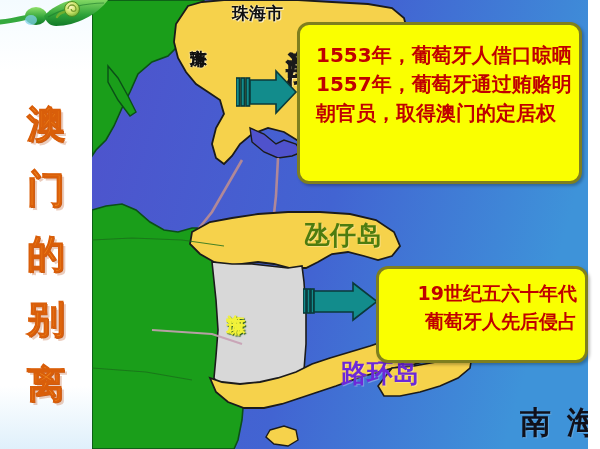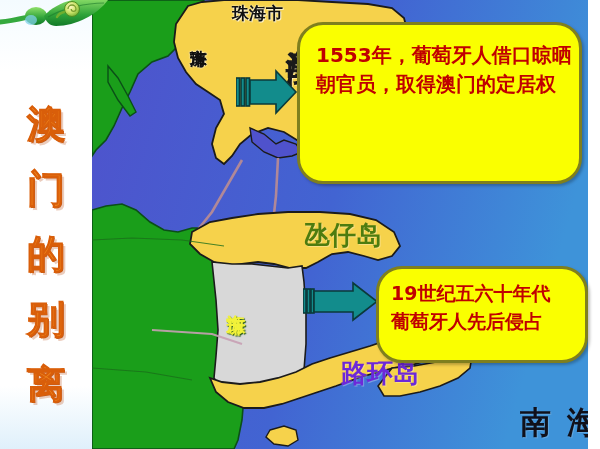--- a/index.html
+++ b/index.html
@@ -47,30 +47,30 @@
      text-shadow:1px 1px 0 rgba(255,255,255,.3);}
   .lbl-coloane{left:249px;top:356px;font-size:26px;color:#6d28d9;
      text-shadow:1px 1px 0 rgba(255,255,255,.3);}
   .lbl-pearl{left:538px;top:186px;font-size:33px;color:#13215E;
      text-shadow:1px 1px 0 rgba(255,255,255,.2);}
   .lbl-southsea{left:428px;top:402px;font-size:31px;color:#10101a;
      letter-spacing:16px;text-shadow:1px 1px 0 rgba(255,255,255,.18);}
 
   
   .callout{position:absolute;background:#FAFF00;border:3px solid #7F7F1E;
-     border-radius:26px;box-sizing:border-box;
+     border-radius:12px;box-sizing:border-box;
      box-shadow:2px 2px 3px rgba(0,0,0,.25);}
   .callout .line{color:#C00000;font-weight:bold;white-space:pre;}
 
   #callout-1{left:297px;top:22px;width:285px;height:162px;
      padding:16px 12px 0 16px;}
   #callout-1 .line{font-size:20px;line-height:29px;letter-spacing:0px;}
 
   #callout-2{left:376px;top:266px;width:212px;height:97px;
-     padding:10px 8px 0 12px;}
+     padding:10px 8px 0 12px;text-align:right;}
   #callout-2 .line{font-size:19px;line-height:28px;letter-spacing:0px;}
 
   
   .arrow-wrap{position:absolute;}
 </style>
 </head>
 <body>
 
 <div id="stage">
 
@@ -209,20 +209,21 @@
         <rect x="0" y="9" width="3" height="24" fill="#128C8C"></rect>
         <rect x="4" y="9" width="3" height="24" fill="#128C8C"></rect>
         <rect x="8" y="9" width="3" height="24" fill="#128C8C"></rect>
         <path d="M11,11 L50,11 L50,3 L74,21.5 L50,40 L50,32 L11,32 Z" fill="#128C8C"></path>
       </g>
     </svg>
   </div>
 
   <div class="callout" id="callout-1">
     <div class="line">1553年，葡萄牙人借口晾晒</div>
+    <div class="line">1557年，葡萄牙通过贿赂明</div>
     <div class="line">朝官员，取得澳门的定居权</div>
   </div>
 
   <div class="callout" id="callout-2">
     <div class="line">19世纪五六十年代</div>
     <div class="line">葡萄牙人先后侵占</div>
   </div>
 
 </div>
 

